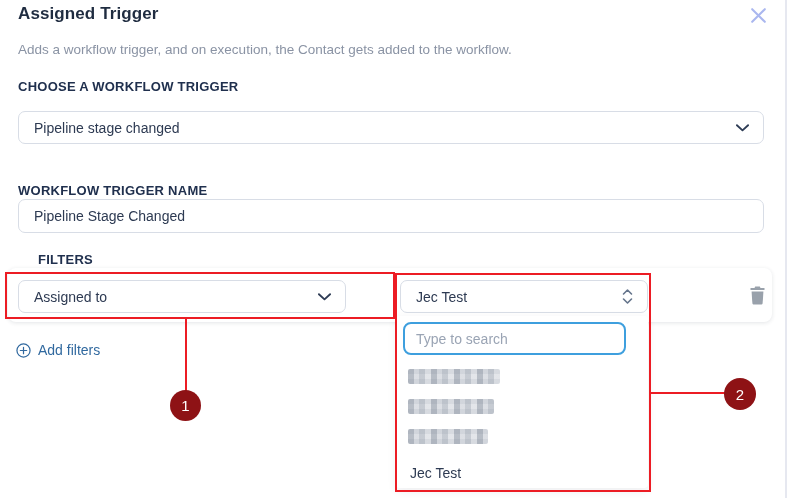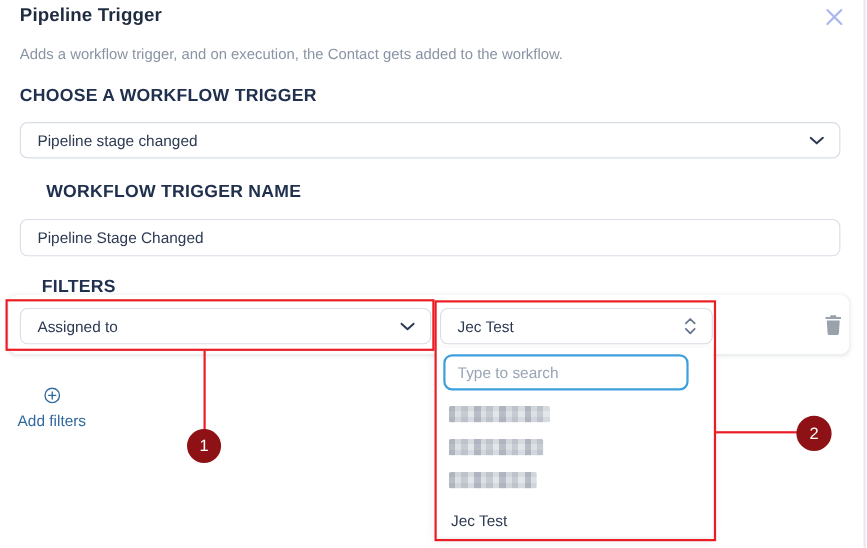--- a/index.html
+++ b/index.html
@@ -10,41 +10,41 @@
     overflow:hidden;
   }
   .abs { position:absolute; }
 
   
   .modal-title { left:18px; top:4px; font-size:17px; font-weight:700; color:#1f2c40; letter-spacing:.1px; }
   .close-btn { left:745px; top:2px; width:26px; height:26px; display:flex; align-items:center; justify-content:center; cursor:pointer; background:none; border:none; }
   .modal-desc { left:18px; top:29px; font-size:13.5px; color:#8a93a4;margin-top:13px; }
 
   
-  .sec-label { font-size:16px; font-weight:700; color:#20304e; letter-spacing:.25px; }
+  .sec-label { font-size:13px; font-weight:700; color:#20304e; letter-spacing:.25px; }
 
   
   .select-box {
     background:#fff; border:1px solid #d8dde6; border-radius:7px;
     display:flex; align-items:center; justify-content:space-between;
     padding:0 14px 0 15px; cursor:pointer;
   }
   .select-text { font-size:14px; color:#2d3a52; }
   .text-input {
     border:1px solid #d8dde6; border-radius:7px; background:#fff;
     font-family:"Liberation Sans", sans-serif; font-size:14px; color:#2d3a52;
     padding:0 15px; outline:none; width:100%; height:100%;
   }
   .filter-card {
     left:8px; top:268px; width:764px; height:54px; background:#fff;
     border-radius:8px; box-shadow:0 1px 4px rgba(25,39,60,.12);
   }
   .trash-btn { left:744px; top:282px; width:26px; height:26px; display:flex; align-items:center; justify-content:center; cursor:pointer; background:none; border:none; }
 
-  .add-filters { left:16px; top:352px; height:20px; display:flex; align-items:center; gap:7px; cursor:pointer; background:none; border:none;flex-direction:column; }
+  .add-filters { left:16px; top:340px; height:20px; display:flex; align-items:center; gap:7px; cursor:pointer; background:none; border:none; }
   .add-filters span { font-size:14px; color:#31699f; }
 
   
   .popover {
     left:396px; top:316px; width:252px; height:172px; background:#fff;
     border-radius:4px; box-shadow:0 3px 10px rgba(25,39,60,.08);
   }
   .search-input {
     left:403px; top:322px; width:223px; height:33px;
     border:2px solid #3e9fde; border-radius:8px; background:#fff;
@@ -68,50 +68,50 @@
     display:flex; align-items:center; justify-content:center;
     font-size:15px; font-weight:500; z-index:6; pointer-events:none;
   }
   .edge-line { left:785px; top:0; width:1.5px; height:498px; background:#e6e8f0; }
 </style>
 </head>
 <body>
 
 <div class="stage">
 
-  <div class="abs modal-title">Pipeline Trigger</div>
+  <div class="abs modal-title">Assigned Trigger</div>
   <button class="abs close-btn">
     <span style="display:flex;">
       <svg width="19" height="19" viewBox="0 0 18 18">
           <path d="M3 3l12 12M15 3L3 15" stroke="#aab7ef" stroke-width="1.9" stroke-linecap="round"></path>
         </svg>
     </span>
   </button>
   <div class="abs modal-desc">Adds a workflow trigger, and on execution, the Contact gets added to the workflow.</div>
 
   <div class="abs sec-label" style="left:18px; top:79px;">CHOOSE A WORKFLOW TRIGGER</div>
   <div class="abs select-box" style="left:18px; top:111px; width:746px; height:33px;">
     <span class="select-text">Pipeline stage changed</span>
     <span style="display:flex;">
       <svg width="13" height="8" viewBox="0 0 14 8">
           <path d="M1 1l6 5.5L13 1" stroke="#2e3c55" stroke-width="2" fill="none" stroke-linecap="round" stroke-linejoin="round"></path>
         </svg>
     </span>
   </div>
 
-  <div class="abs sec-label" style="left:18px; top:166px;margin-left:24px;">WORKFLOW TRIGGER NAME</div>
+  <div class="abs sec-label" style="left:18px; top:183px;">WORKFLOW TRIGGER NAME</div>
   <div class="abs" style="left:18px; top:199px; width:746px; height:34px;">
     <input class="text-input" type="text" value="Pipeline Stage Changed" style="">
   </div>
 
   <div class="abs sec-label" style="left:18px; top:252px;margin-left:20px;">FILTERS</div>
 
   <div class="abs filter-card"></div>
 
-  <div class="abs select-box" style="left:18px; top:280px; width:374px; height:33px;">
+  <div class="abs select-box" style="left:18px; top:280px; width:328px; height:33px;">
     <span class="select-text">Assigned to</span>
     <span style="display:flex;">
       <svg width="13" height="8" viewBox="0 0 14 8">
           <path d="M1 1l6 5.5L13 1" stroke="#2e3c55" stroke-width="2" fill="none" stroke-linecap="round" stroke-linejoin="round"></path>
         </svg>
     </span>
   </div>
 
   <div class="abs select-box" style="left:400px; top:280px; width:248px; height:33px;">
     <span class="select-text">Jec Test</span>

